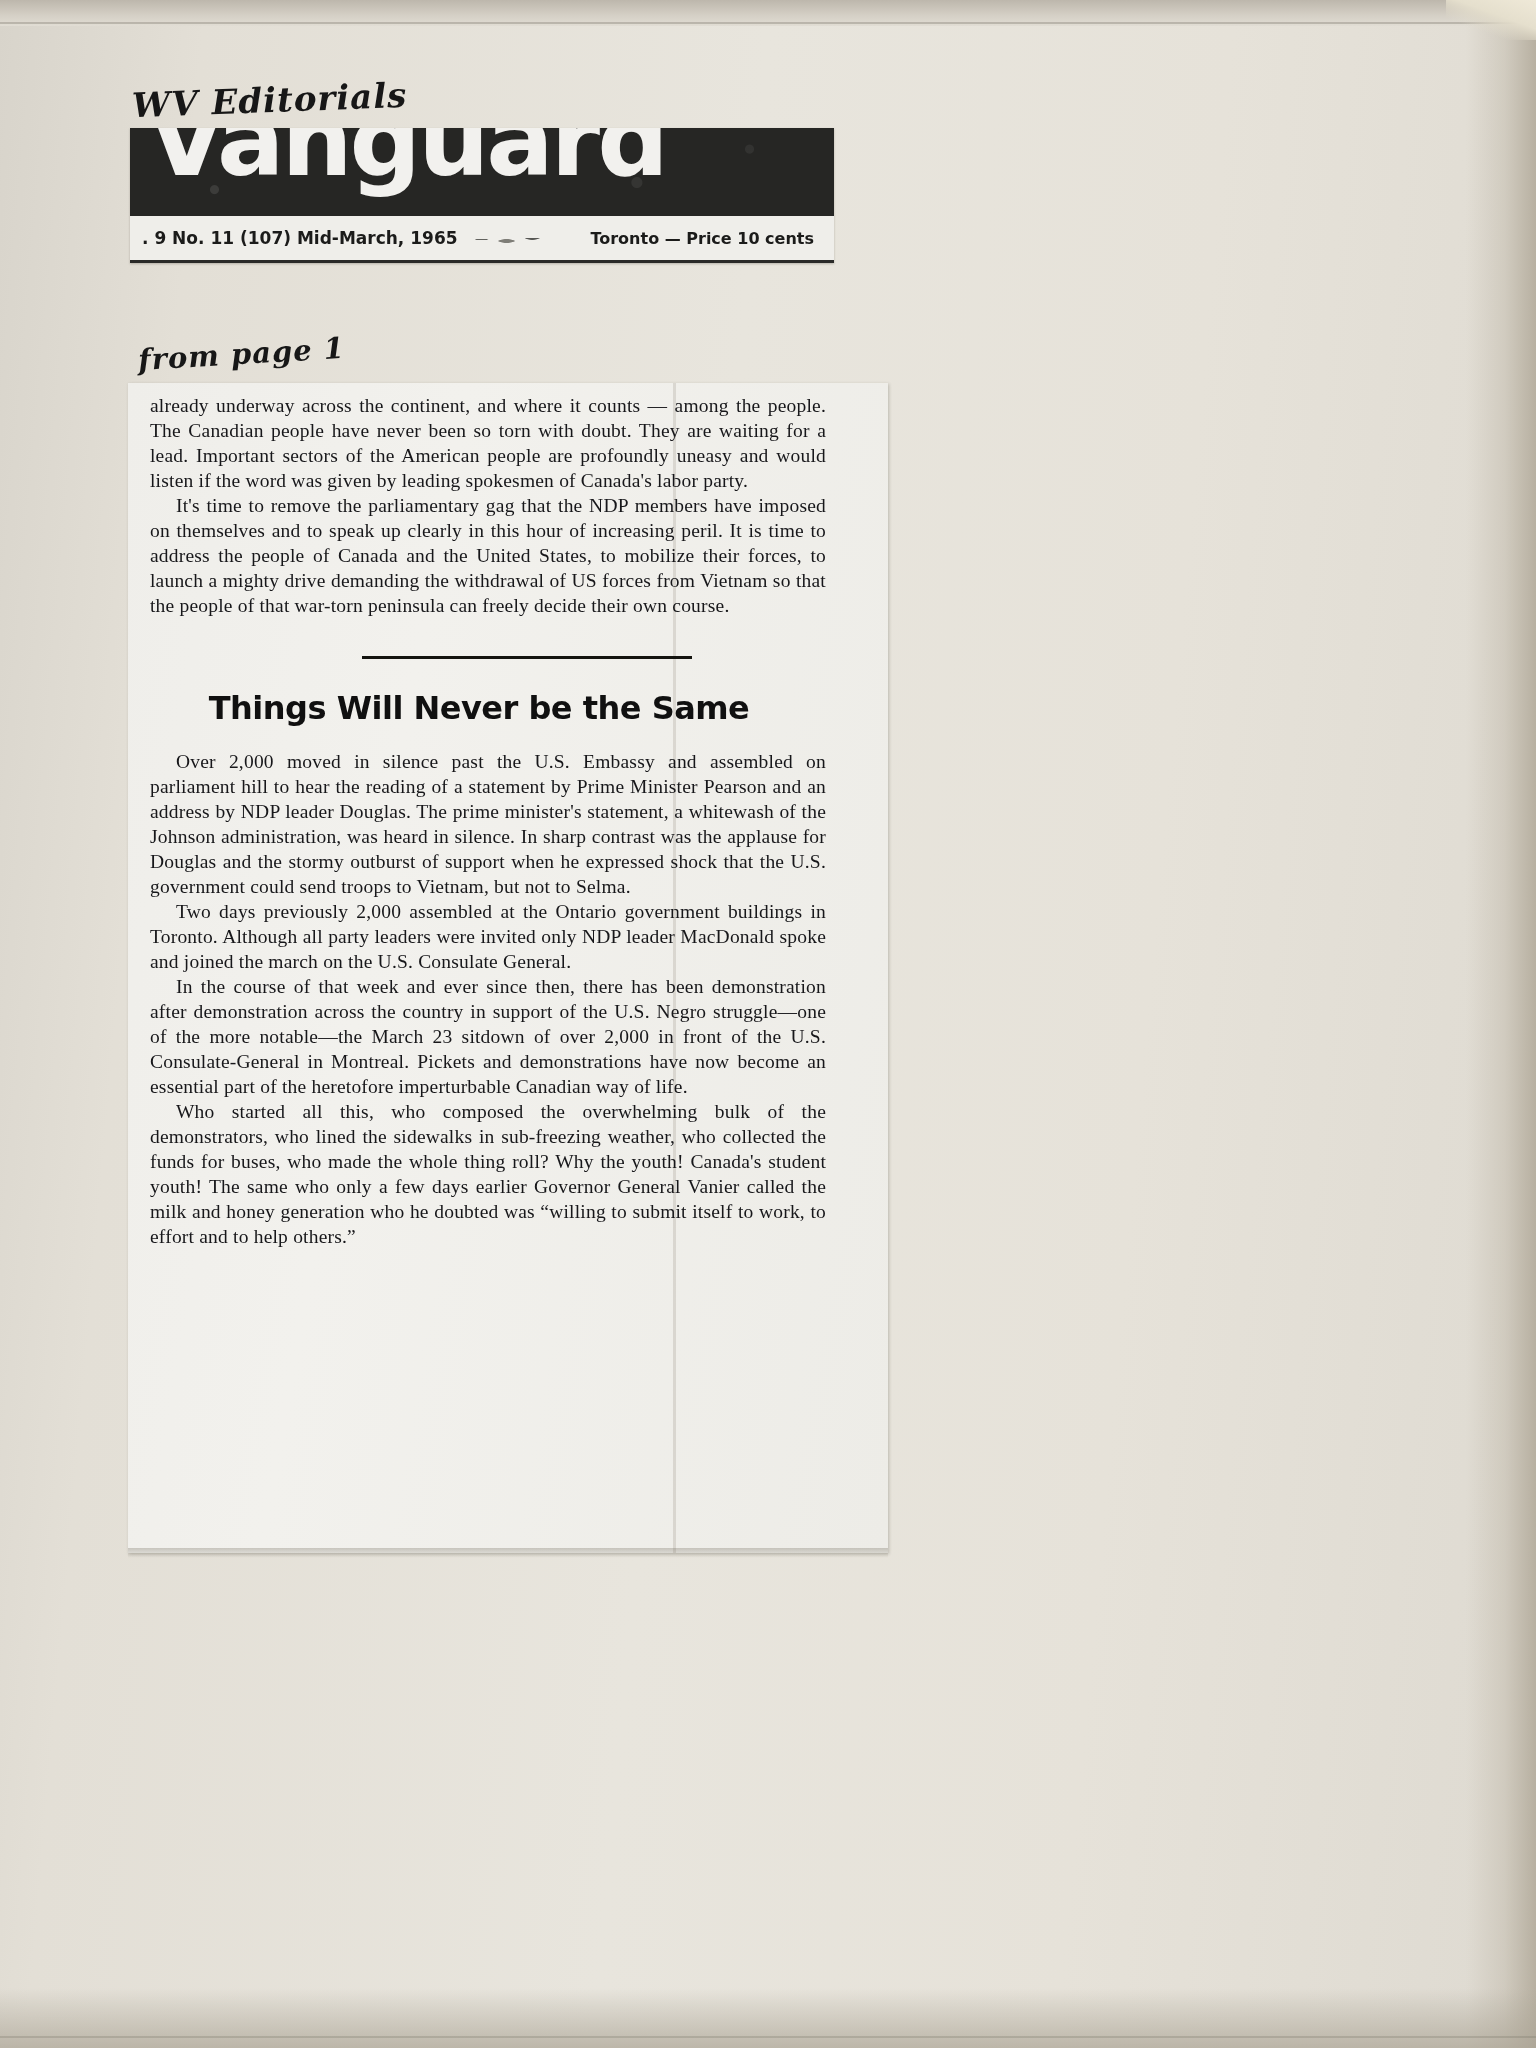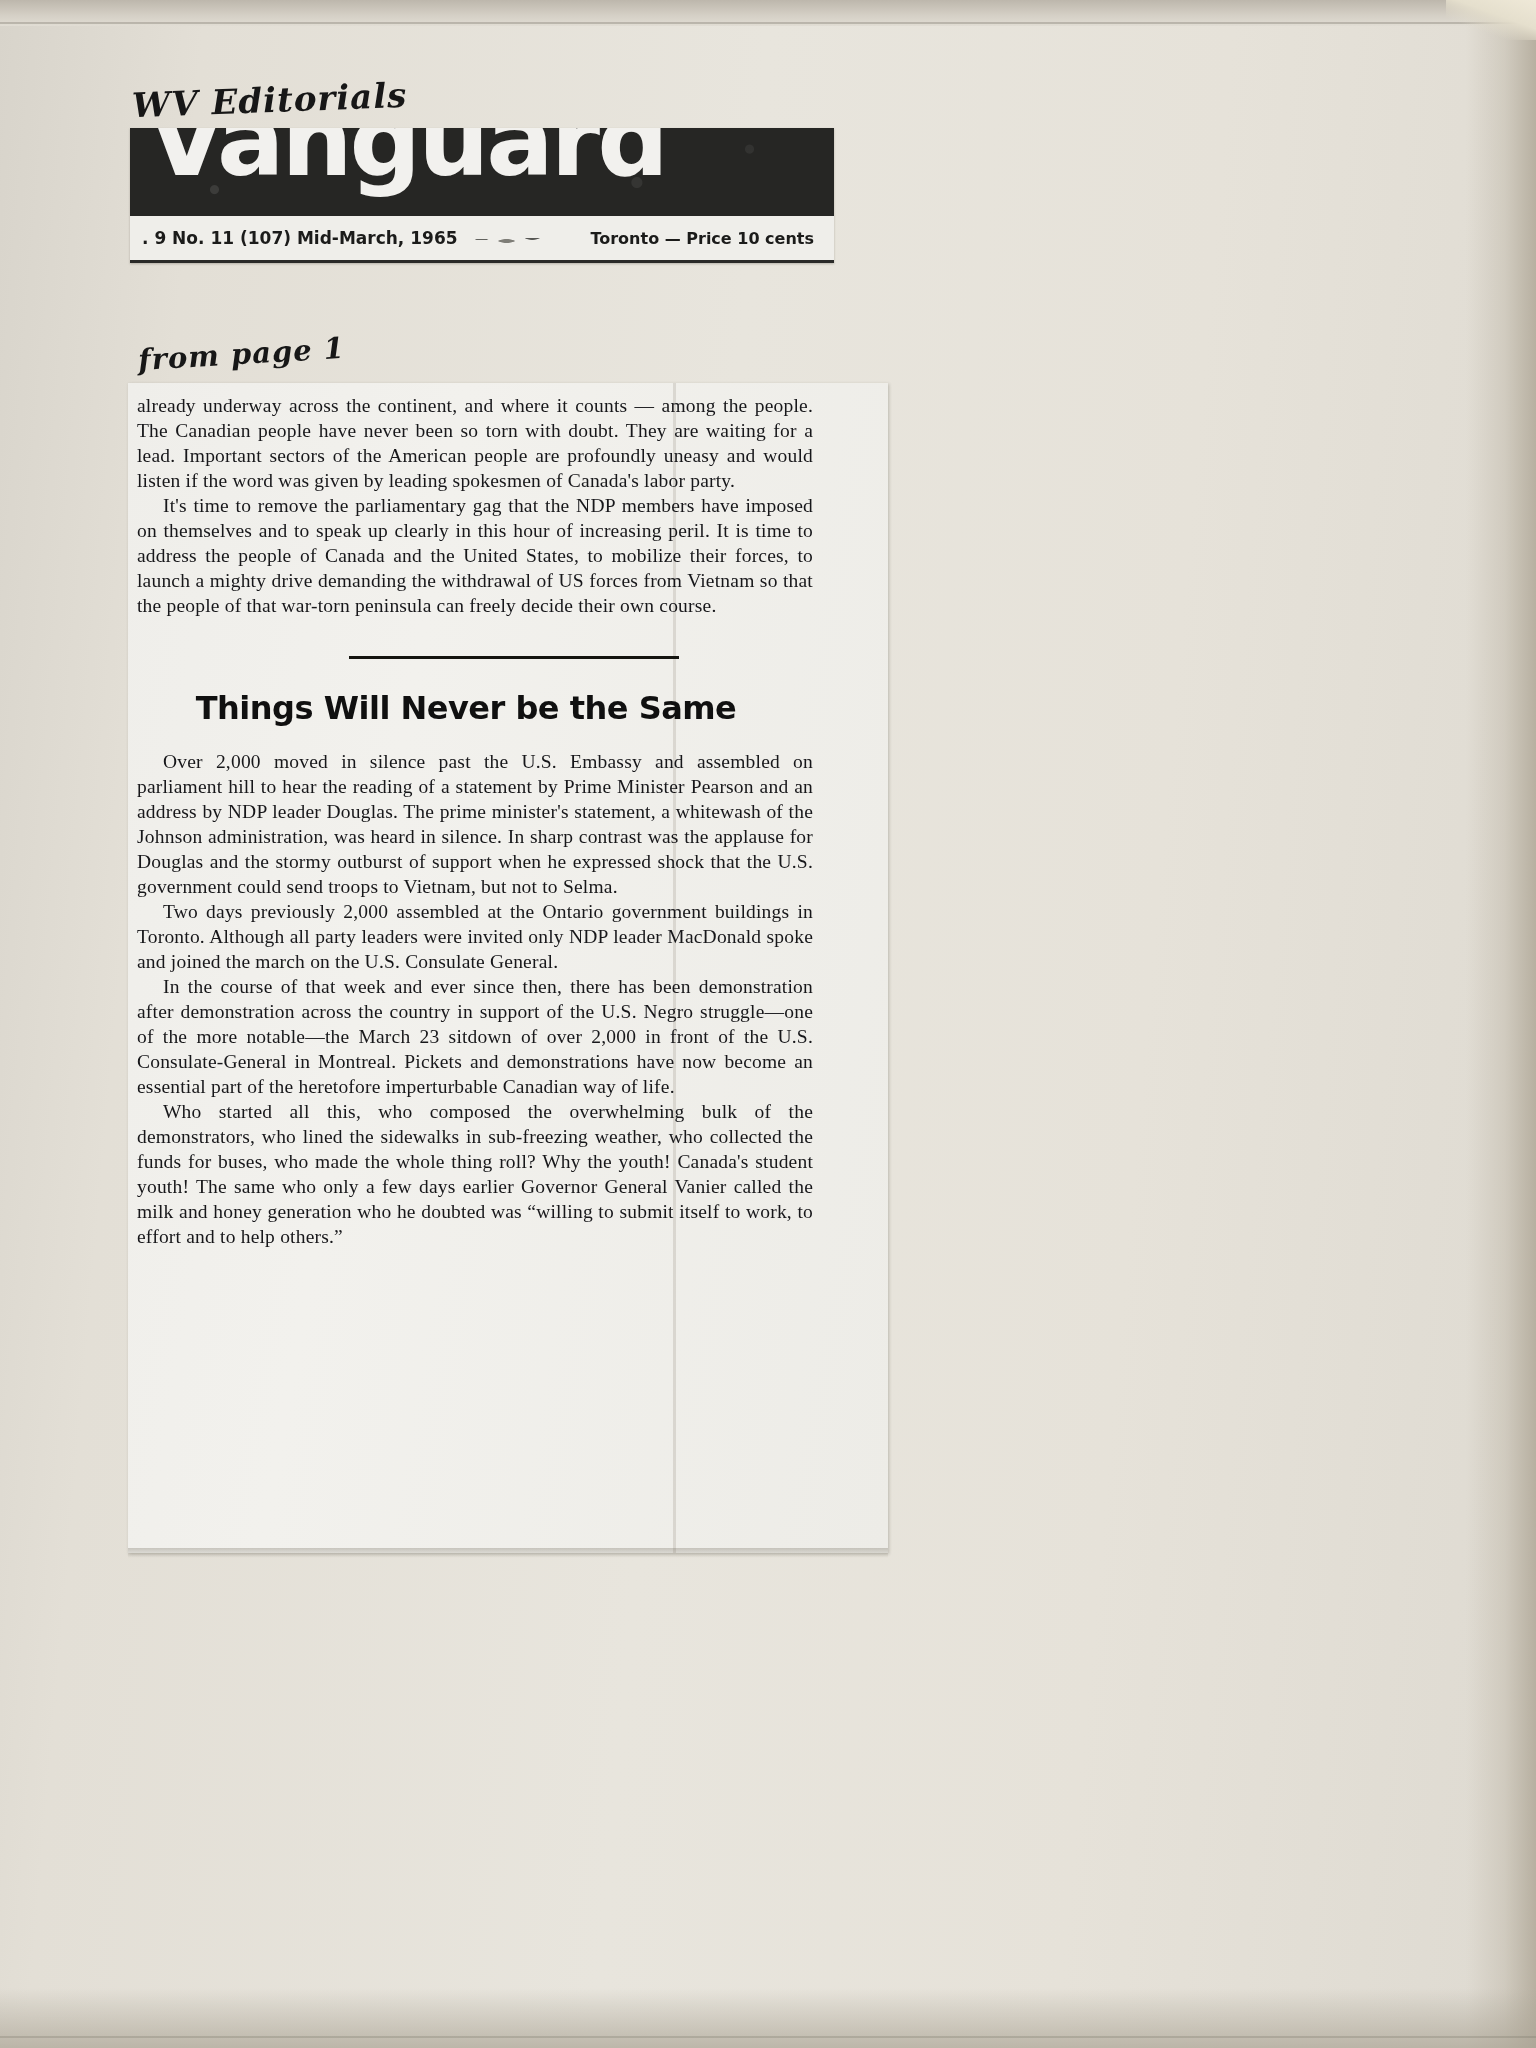--- a/index.html
+++ b/index.html
@@ -147,21 +147,21 @@
     position: absolute;
     left: 128px;
     top: 383px;
     width: 760px;
     height: 1170px;
     background: linear-gradient(100deg, #efeeea 0%, #f2f1ed 35%, #edece7 100%);
     box-shadow: 1px 1px 3px rgba(90,85,75,0.30);
   }
   .col {
     position: absolute;
-    left: 3px;
+    left: 16px;
     top: 0px;
     width: 760px;
     padding: 10px 78px 0 6px;
     box-sizing: border-box;
   }
   p.body {
     margin: 0;
     font-family: "Liberation Serif", serif;
     font-size: 19.5px;
     line-height: 25px;

